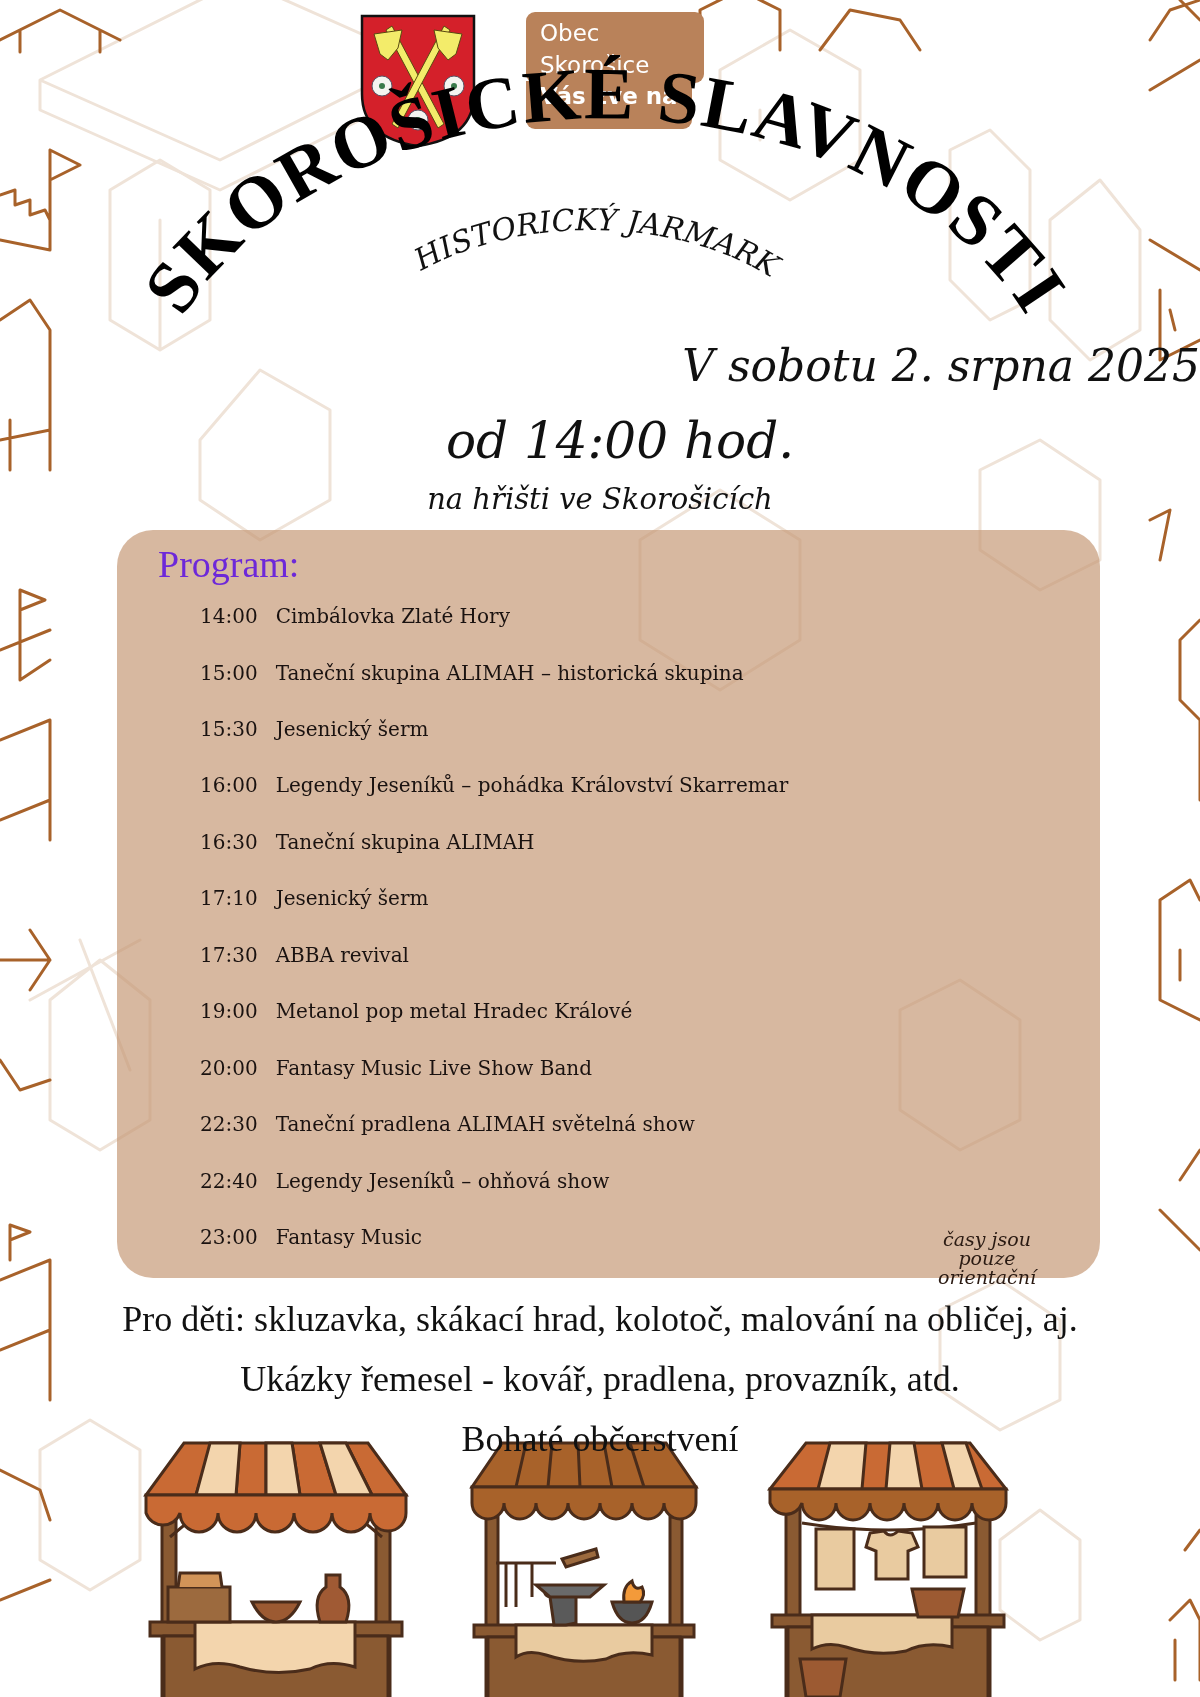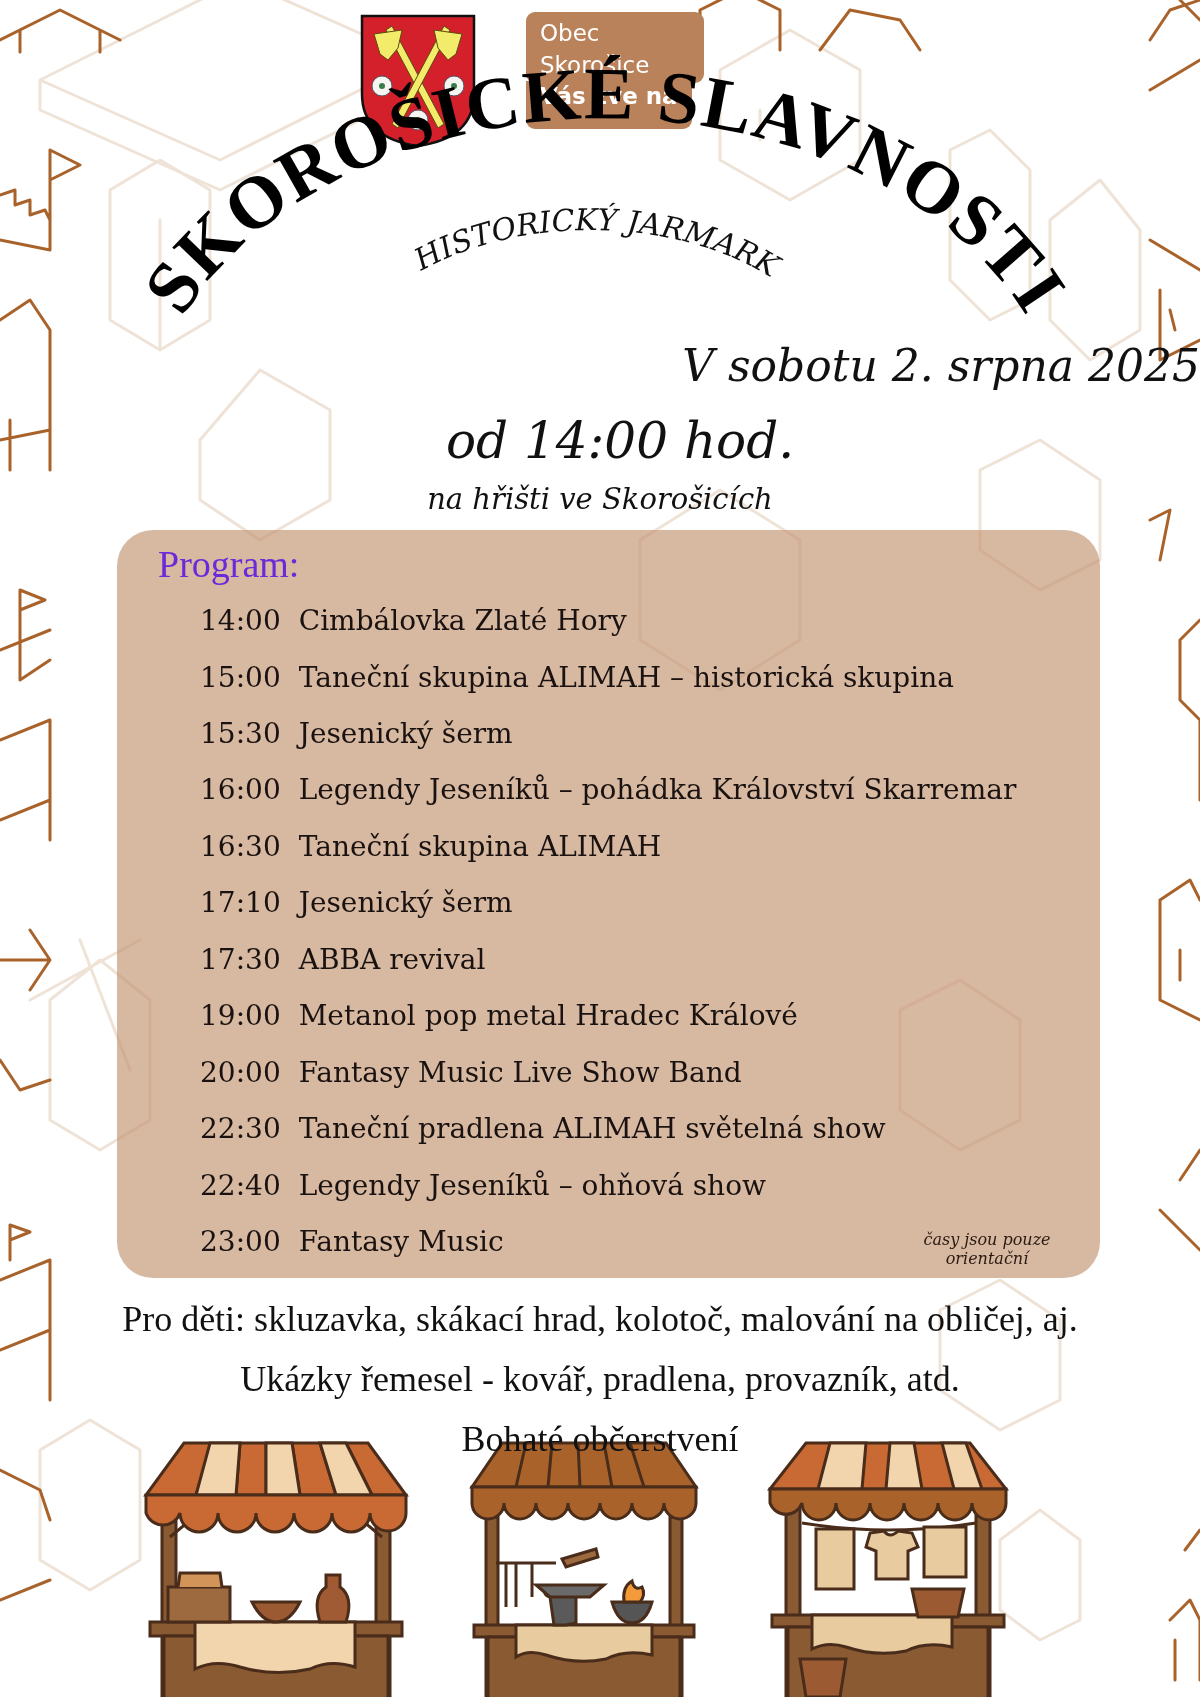--- a/index.html
+++ b/index.html
@@ -14,23 +14,23 @@
   .badge .l2 { display:inline-block; background:#b9825a; color:#fff; border-radius:0 0 9px 9px;
                padding:0 14px 18px 14px; font-family:"DejaVu Sans", sans-serif; font-size:23px; line-height:30px; margin-top:-2px;font-weight:bold; }
   .arc { z-index:2; left:0; top:0; width:1200px; height:520px; }
   .date { z-index:2; left:0; width:1200px; text-align:center; font-family:"DejaVu Serif", serif; font-style:italic; color:#111; }
   .date1 { top:340px; font-size:44px;text-align:right; }
   .date2 { top:412px; font-size:50px;margin-left:20px; }
   .date3 { top:482px; font-size:29px; }
   .program { z-index:1; left:117px; top:530px; width:983px; height:748px; background:rgba(196,150,115,0.68);
              border-radius:36px; }
   .prog-title { z-index:3; left:158px; top:542px; font-family:"Liberation Serif", serif; font-size:38px; color:#6d28d9; }
-  .row { z-index:3; left:200px; font-family:"DejaVu Serif", serif; font-size:28px; color:#1a1210; white-space:nowrap; }
+  .row { z-index:3; left:200px; font-family:"DejaVu Serif", serif; font-size:20px; color:#1a1210; white-space:nowrap; }
   .row .t { display:inline-block; margin-right:18px; }
-  .note { z-index:3; left:912px; top:1230px; width:150px; text-align:center; font-family:"DejaVu Serif", serif; font-style:italic; font-size:16px; line-height:19px; color:#2a1a12; }
+  .note { z-index:3; left:912px; top:1230px; width:150px; text-align:center; font-family:"DejaVu Serif", serif; font-style:italic; font-size:19px; line-height:19px; color:#2a1a12; }
   .info { z-index:3; left:0; width:1200px; text-align:center; font-family:"Liberation Serif", serif; font-size:36px; color:#111; }
   .stall { z-index:2; }
 </style>
 </head>
 <body>
 
 <svg class="bg" viewBox="0 0 1200 1697" fill="none" stroke-linejoin="round" stroke-linecap="round">
   <g stroke="#efe3d8" stroke-width="3">
     <path d="M40 80 L240 -20 L420 60 L220 160 Z M40 80 L40 110 L220 190 L420 90 L420 60"></path>
     <path d="M110 190 L160 160 L210 190 L210 320 L160 350 L110 320 Z M160 350 L160 220"></path>

